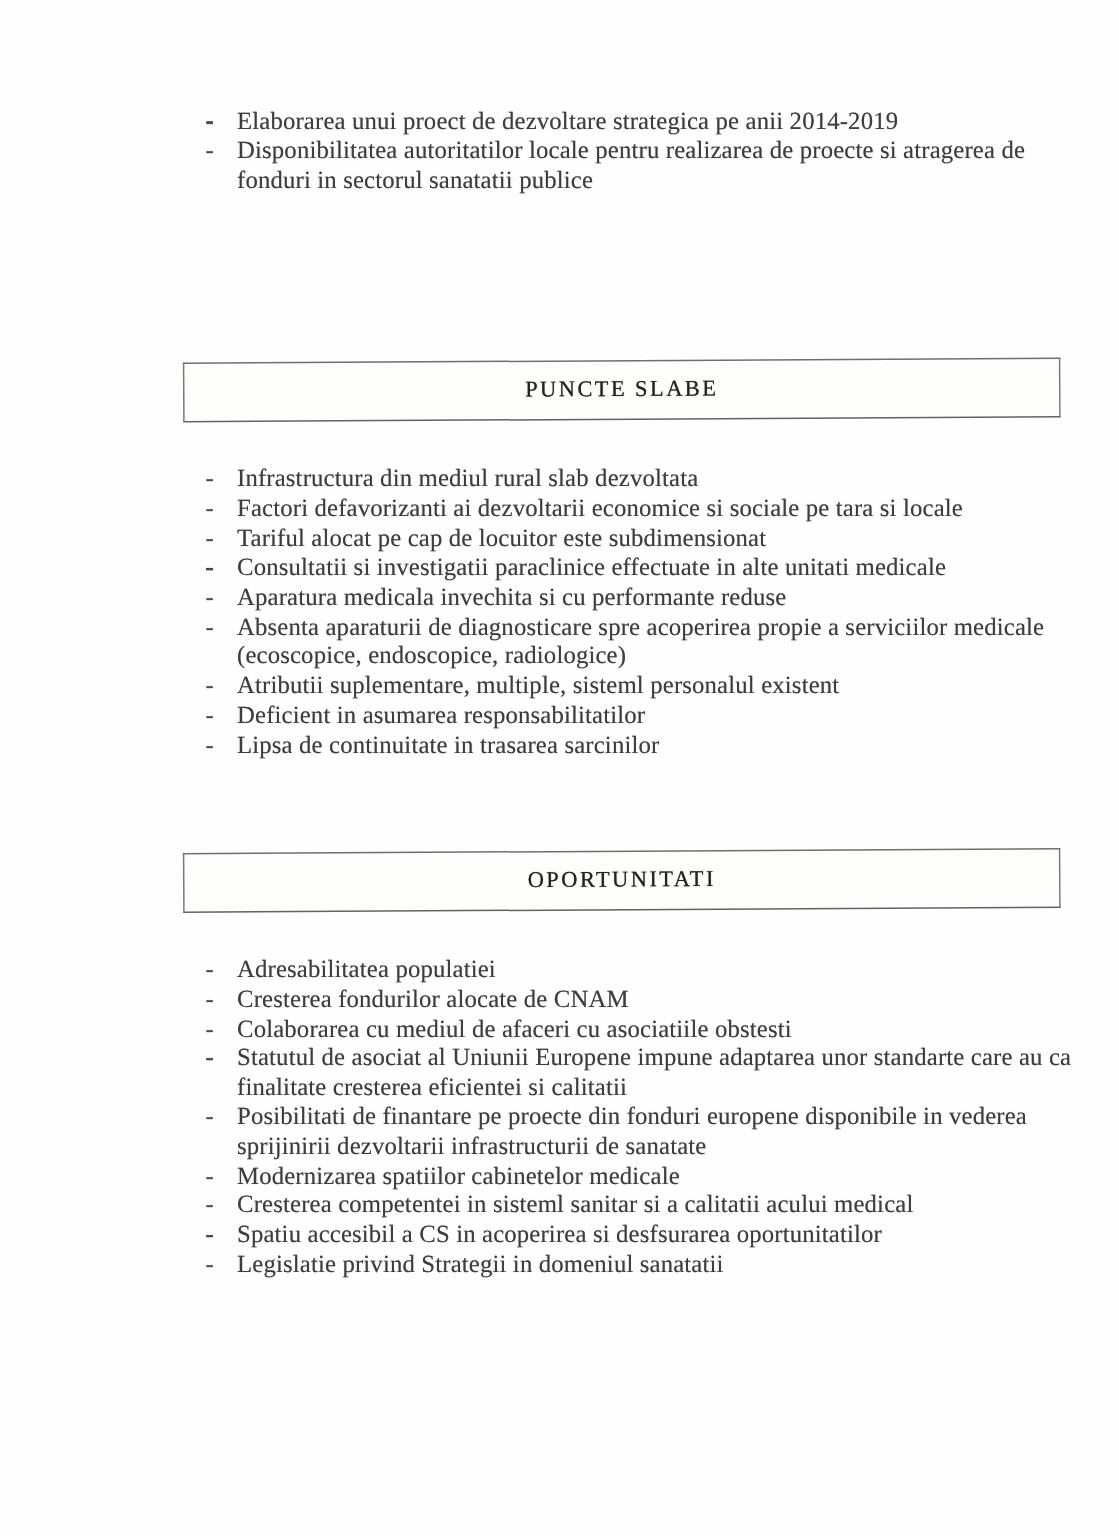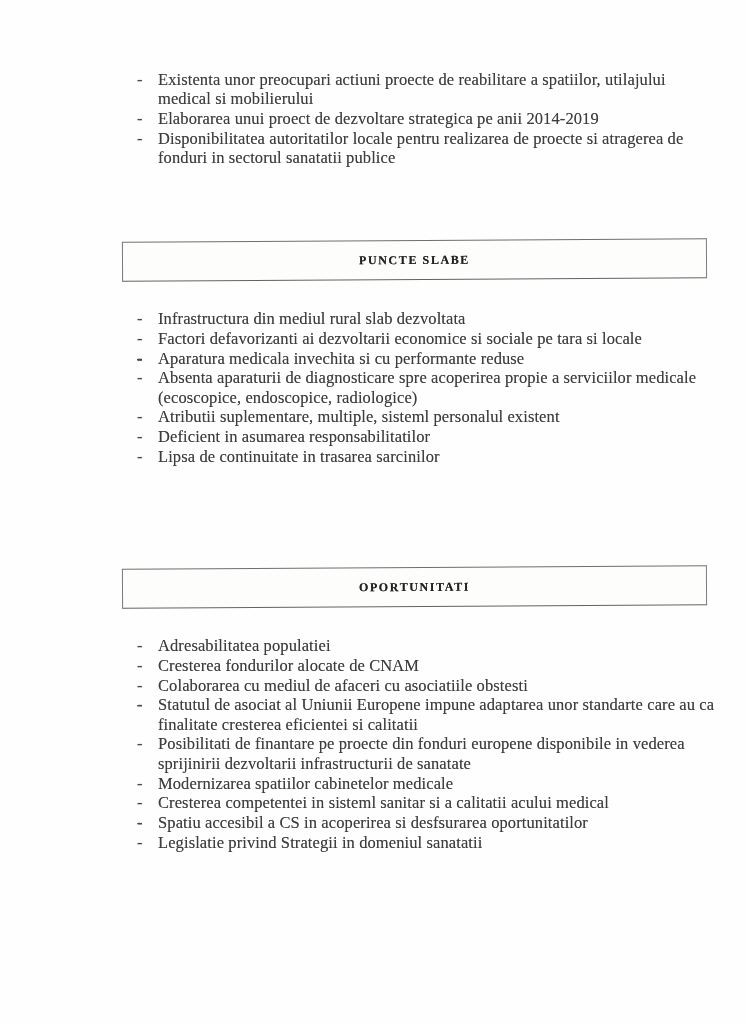--- a/index.html
+++ b/index.html
@@ -61,55 +61,55 @@
     border-bottom:1.9px solid #636363;
     border-left:1.5px solid #787878;
     border-right:1.4px solid #7c7c7c;
     background:#fdfdfc;
     display:flex;
     align-items:center;
     justify-content:center;
     transform:rotate(-0.32deg);
   }
   .header-box .title{
-    font-weight:bold;
-    font-size:12px;
+    font-weight:normal;
+    font-size:15px;
     letter-spacing:1.6px;
     color:#222;
     text-shadow:0 0 0.6px rgba(30,30,30,0.7);
   }
   #intro{ top:70px; }
   #weaknesses-list{ top:309px; }
   #opportunities-list{ top:636px; }
   #weaknesses-box{ top:240px; }
   #opportunities-box{ top:567px; }
 </style>
 </head>
 <body>
 
 <div class="page">
   <div class="scan-noise"></div>
 
   <ul class="dashlist textblock" id="intro">
-    <li><span class="dash">-</span><span>Existenta unor preocupari actiuni proecte de reabilitare a spatiilor, utilajului medical si mobilierului</span></li>
+    <li><span class="dash">-</span></li>
     <li><span class="dash">-</span><span>Elaborarea unui proect de dezvoltare strategica pe anii 2014-2019</span></li>
     <li><span class="dash">-</span><span>Disponibilitatea autoritatilor locale  pentru realizarea de proecte si atragerea de fonduri in sectorul sanatatii publice</span></li>
   </ul>
 
   <div class="header-box" id="weaknesses-box">
     <span class="title">PUNCTE SLABE</span>
   </div>
 
   <ul class="dashlist textblock" id="weaknesses-list">
     <li><span class="dash">-</span><span>Infrastructura din mediul rural slab dezvoltata</span></li>
     <li><span class="dash">-</span><span>Factori defavorizanti ai dezvoltarii economice si sociale pe tara si locale</span></li>
+    <li><span class="dash">-</span><span>Tariful alocat pe cap de locuitor este subdimensionat</span></li>
     <li><span class="dash">-</span></li>
     <li><span class="dash">-</span></li>
-    <li><span class="dash">-</span></li>
-    <li><span class="dash">-</span></li>
+    <li><span class="dash">-</span><span>Consultatii si investigatii paraclinice effectuate in alte unitati medicale</span></li>
     <li><span class="dash">-</span><span>Aparatura medicala invechita si cu performante reduse</span></li>
     <li><span class="dash">-</span><span>Absenta aparaturii de diagnosticare spre acoperirea propie a serviciilor medicale (ecoscopice, endoscopice, radiologice)</span></li>
     <li><span class="dash">-</span><span>Atributii suplementare, multiple, sisteml personalul existent</span></li>
     <li><span class="dash">-</span><span>Deficient in asumarea responsabilitatilor</span></li>
     <li><span class="dash">-</span><span>Lipsa de continuitate in trasarea sarcinilor</span></li>
   </ul>
 
   <div class="header-box" id="opportunities-box">
     <span class="title">OPORTUNITATI</span>
   </div>

